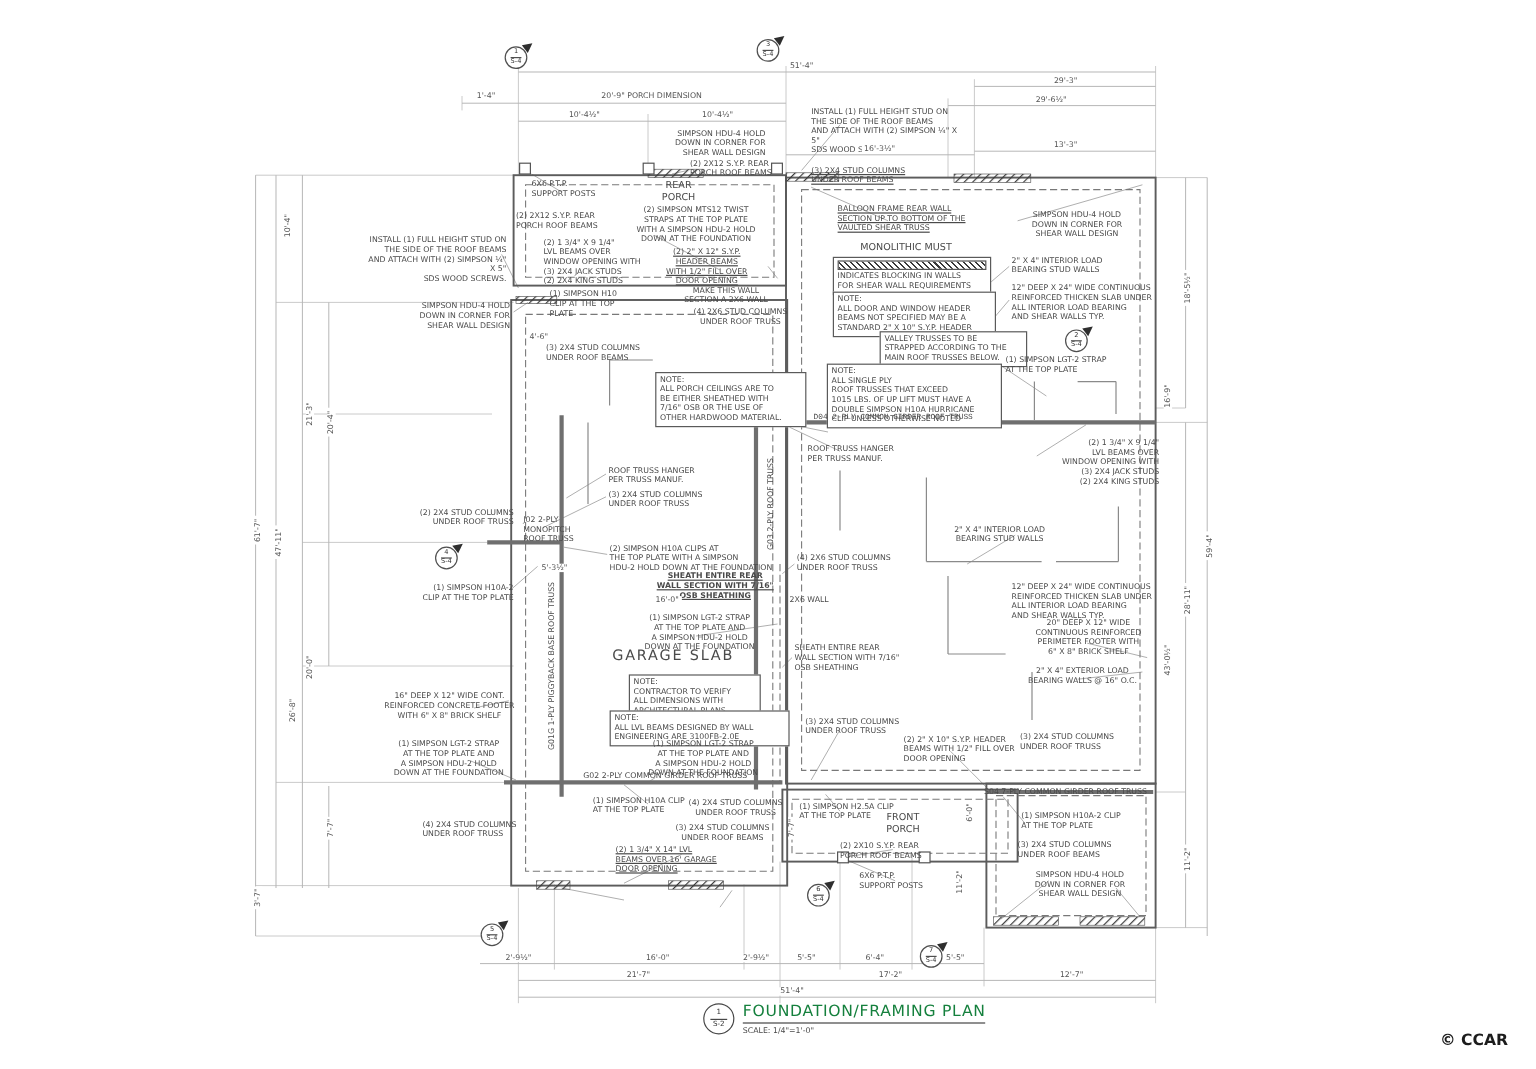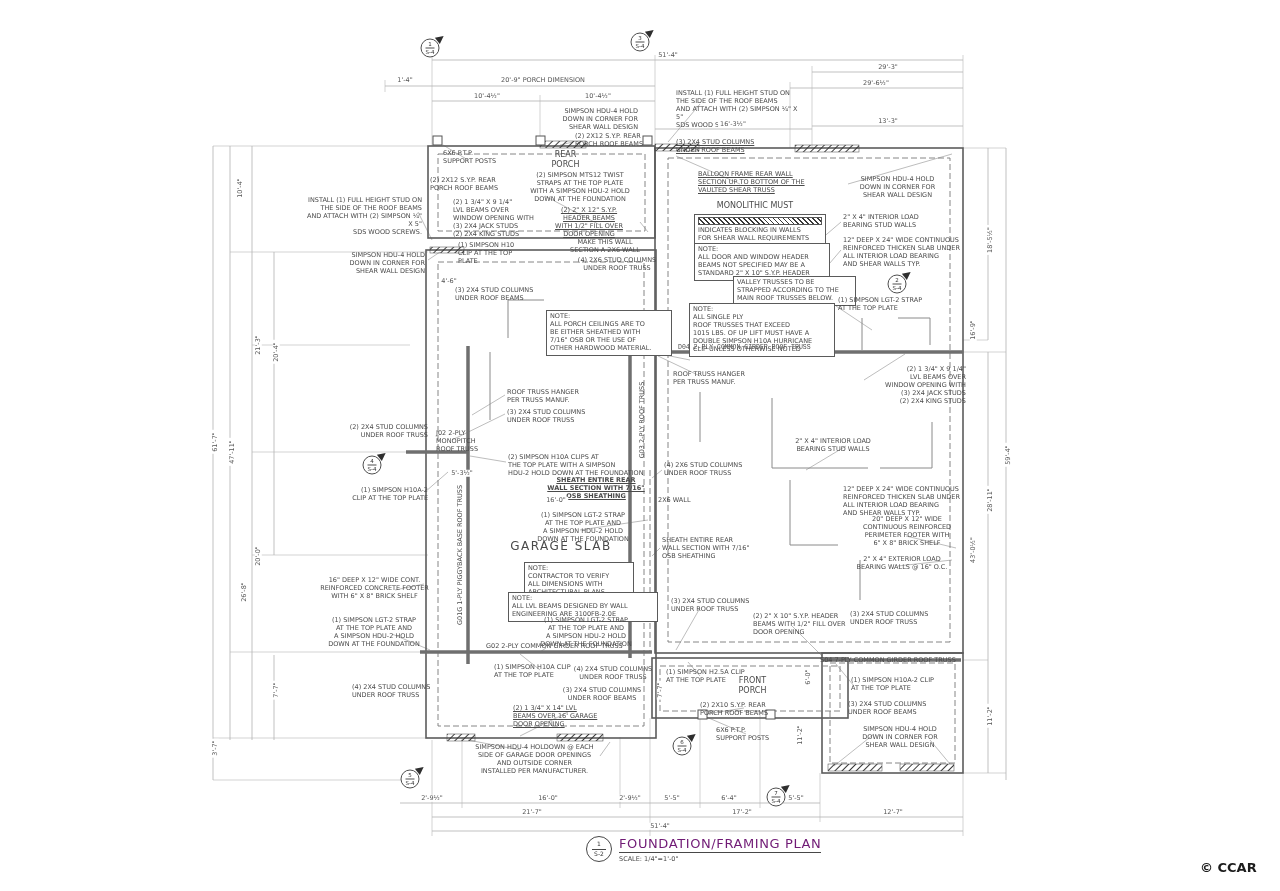--- a/index.html
+++ b/index.html
@@ -25,21 +25,21 @@
   .marker .ref{padding-top:1px;}
   .marker .flag{position:absolute;right:-6px;top:-5px;width:0;height:0;
        border-left:8px solid #2e2e2e;border-top:4px solid transparent;
        border-bottom:4px solid transparent;transform:rotate(-38deg);}
   .titleblock{position:absolute;left:586px;top:836px;display:flex;align-items:flex-start;gap:7px;}
   .tb-circle{width:24px;height:24px;border:1px solid #474747;border-radius:50%;background:#fff;
        display:flex;flex-direction:column;align-items:center;justify-content:center;
        font-size:6px;line-height:1;color:#333;flex:0 0 auto;}
   .tb-num{border-bottom:0.8px solid #474747;padding:0 5px 1.5px;}
   .tb-ref{padding-top:1.5px;}
-  .tb-title{font-size:13px;color:#701a75;letter-spacing:0.6px;border-bottom:1.3px solid #474747;
+  .tb-title{font-size:13px;color:#15803d;letter-spacing:0.6px;border-bottom:1.3px solid #474747;
        padding-bottom:1px;white-space:nowrap;}
   .tb-scale{font-size:6.5px;color:#4a4a4a;margin-top:2px;}
   .watermark{position:absolute;left:1200px;top:860px;font-size:13px;font-weight:600;color:#1c1c1c;}
 </style>
 </head>
 <body>
 
 <div id="page">
 
   <svg id="linework" width="1280" height="891" viewBox="0 0 1280 891">
@@ -253,24 +253,20 @@
 AT THE TOP PLATE</div>
       <div class="ann" style="left: 563px; top: 666px; width: 100px; text-align: center;">(4) 2X4 STUD COLUMNS
 UNDER ROOF TRUSS</div>
       <div class="ann" style="left: 352px; top: 684px; width: 100px; text-align: left;">(4) 2X4 STUD COLUMNS
 UNDER ROOF TRUSS</div>
       <div class="ann" style="left: 552px; top: 687px; width: 100px; text-align: center;">(3) 2X4 STUD COLUMNS
 UNDER ROOF BEAMS</div>
       <div class="ann su" style="left: 513px; top: 705px; width: 108px; text-align: left;">(2) 1 3/4" X 14" LVL
 BEAMS OVER 16' GARAGE
 DOOR OPENING</div>
-      <div class="ann" style="left: 462px; top: 744px; width: 145px; text-align: center;">SIMPSON HDU-4 HOLDOWN @ EACH
-SIDE OF GARAGE DOOR OPENINGS
-AND OUTSIDE CORNER
-INSTALLED PER MANUFACTURER.</div>
       <div class="ann" style="left: 671px; top: 598px; width: 100px; text-align: left;">(3) 2X4 STUD COLUMNS
 UNDER ROOF TRUSS</div>
       <div class="ann" style="left: 753px; top: 613px; width: 118px; text-align: left;">(2) 2" X 10" S.Y.P. HEADER
 BEAMS WITH 1/2" FILL OVER
 DOOR OPENING</div>
       <div class="ann" style="left: 666px; top: 669px; width: 108px; text-align: left;">(1) SIMPSON H2.5A CLIP
 AT THE TOP PLATE</div>
       <div class="ann sb" style="left: 725px; top: 676px; width: 55px; text-align: center; font-size: 8px;">FRONT
 PORCH</div>
       <div class="ann" style="left: 700px; top: 702px; width: 98px; text-align: left;">(2) 2X10 S.Y.P. REAR

